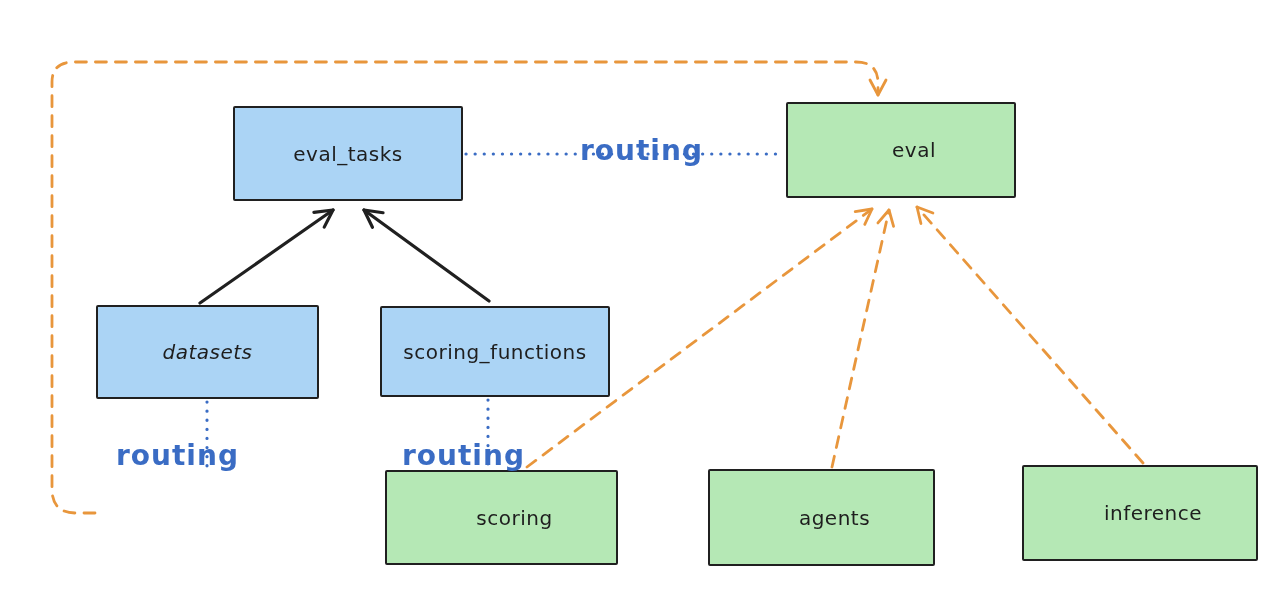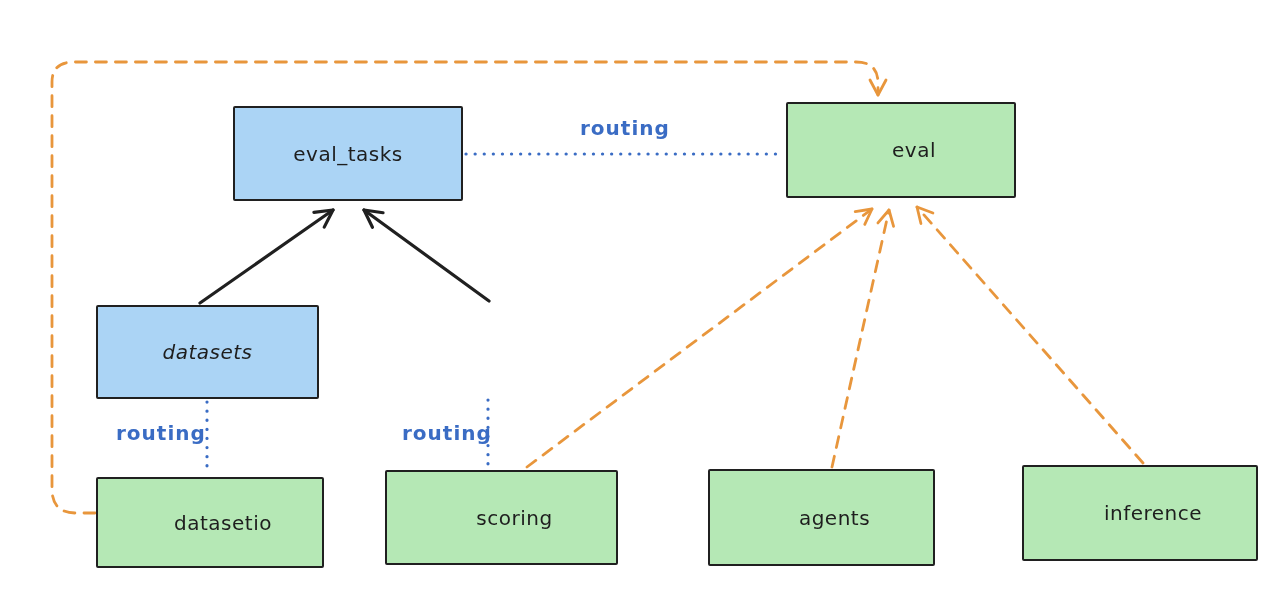--- a/index.html
+++ b/index.html
@@ -36,23 +36,24 @@
   #node-datasets          { left:  96px; top: 305px; width: 223px; height: 94px; font-style: italic; }
   #node-scoring_functions { left: 380px; top: 306px; width: 230px; height: 91px; }
   #node-datasetio         { left:  96px; top: 477px; width: 228px; height: 91px; }
   #node-scoring           { left: 385px; top: 470px; width: 233px; height: 95px; }
   #node-agents            { left: 708px; top: 469px; width: 227px; height: 97px; }
   #node-inference         { left: 1022px; top: 465px; width: 236px; height: 96px; }
 
   .routing-label {
     position: absolute;
     color: #3a6cc4;
-    font-size: 20px;
+    font-size: 28px;
     font-weight: 600;
     letter-spacing: 1px;
+    margin-top: 18px;
   }
   #routing-top       { left: 580px; top: 116px; }
   #routing-datasetio { left: 116px; top: 421px; }
   #routing-scoring   { left: 402px; top: 421px; }
 </style>
 </head>
 <body>
 
 <div id="canvas">
 
@@ -84,24 +85,24 @@
   </div>
 
   <div class="node node-green" id="node-eval">
     <span>eval</span>
   </div>
 
   <div class="node node-blue" id="node-datasets">
     <span>datasets</span>
   </div>
 
+  <div class="node node-blue" id="node-scoring_functions">
+    <span>scoring_functions</span>
+  </div>
 
-  <div class="node node-green" id="node-datasetio">
-    <span>datasetio</span>
-  </div>
 
   <div class="node node-green" id="node-scoring">
     <span>scoring</span>
   </div>
 
   <div class="node node-green" id="node-agents">
     <span>agents</span>
   </div>
 
   <div class="node node-green" id="node-inference">

